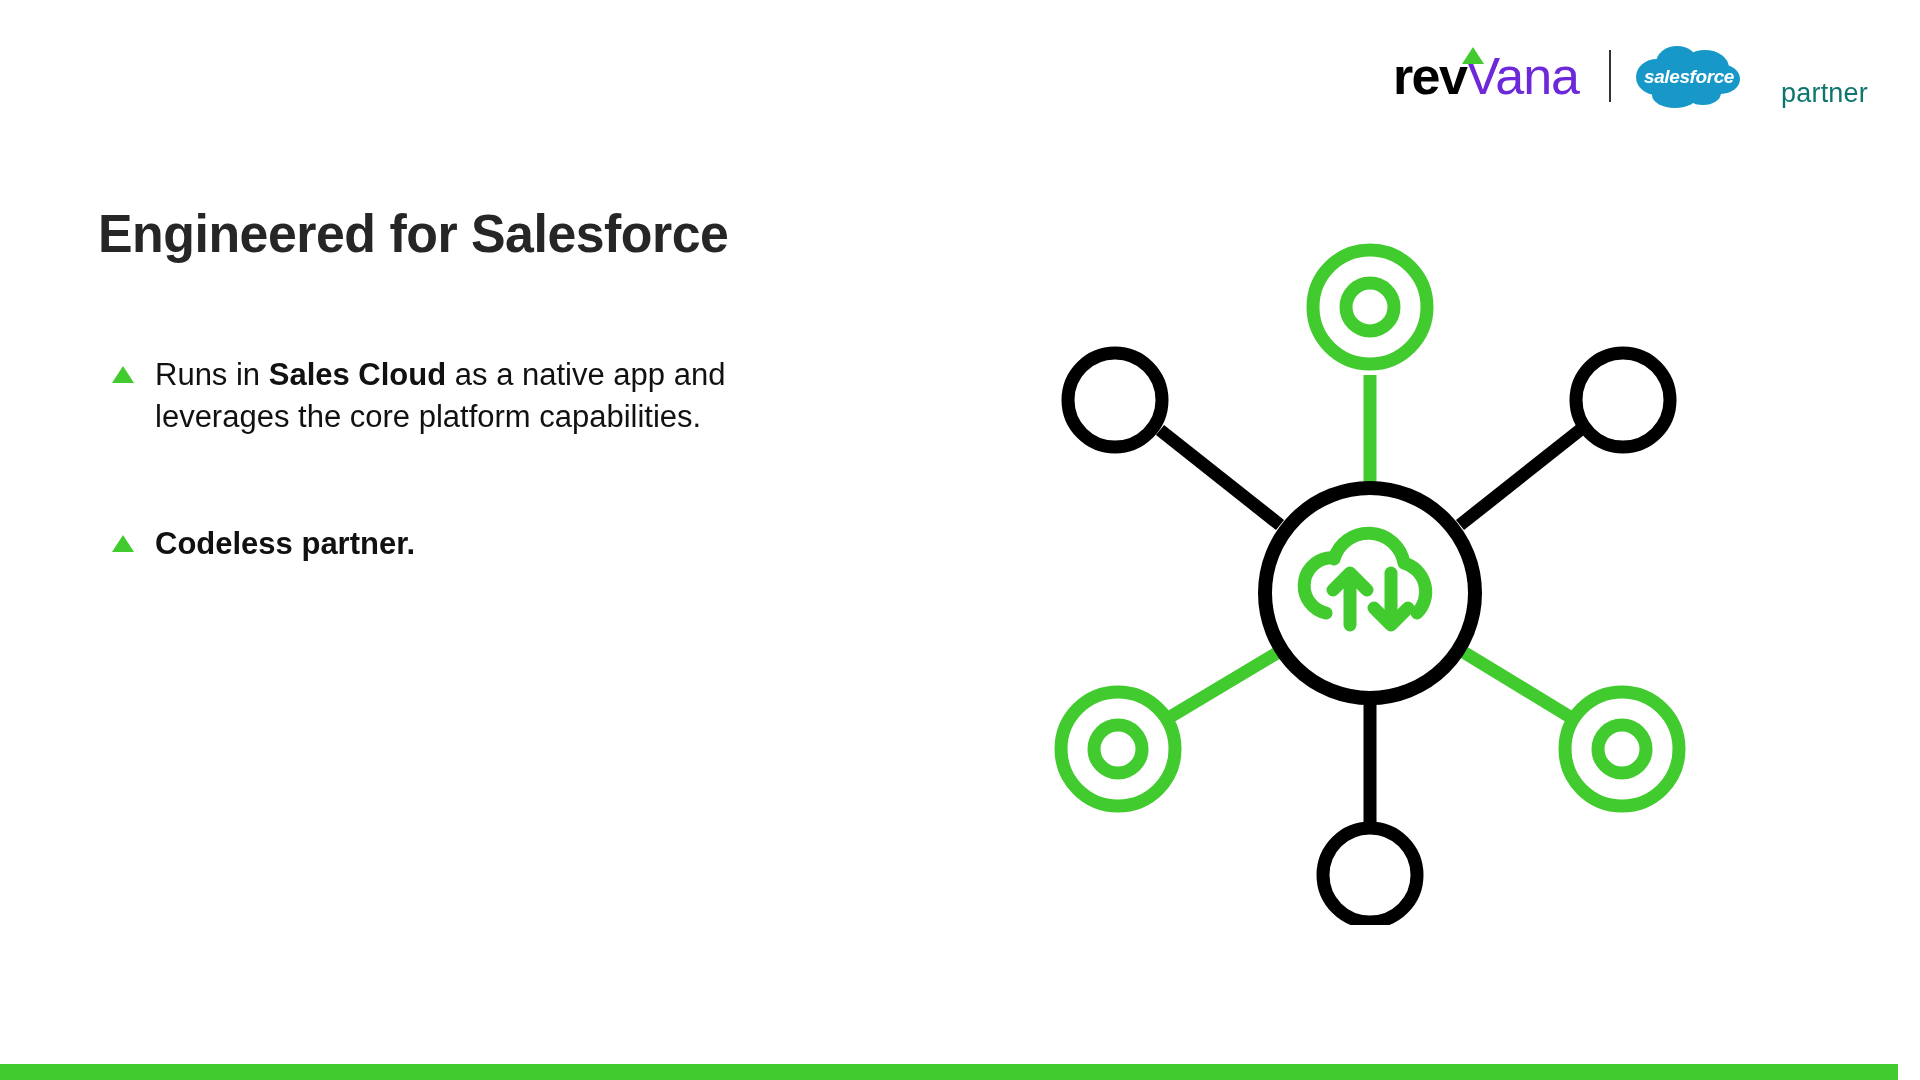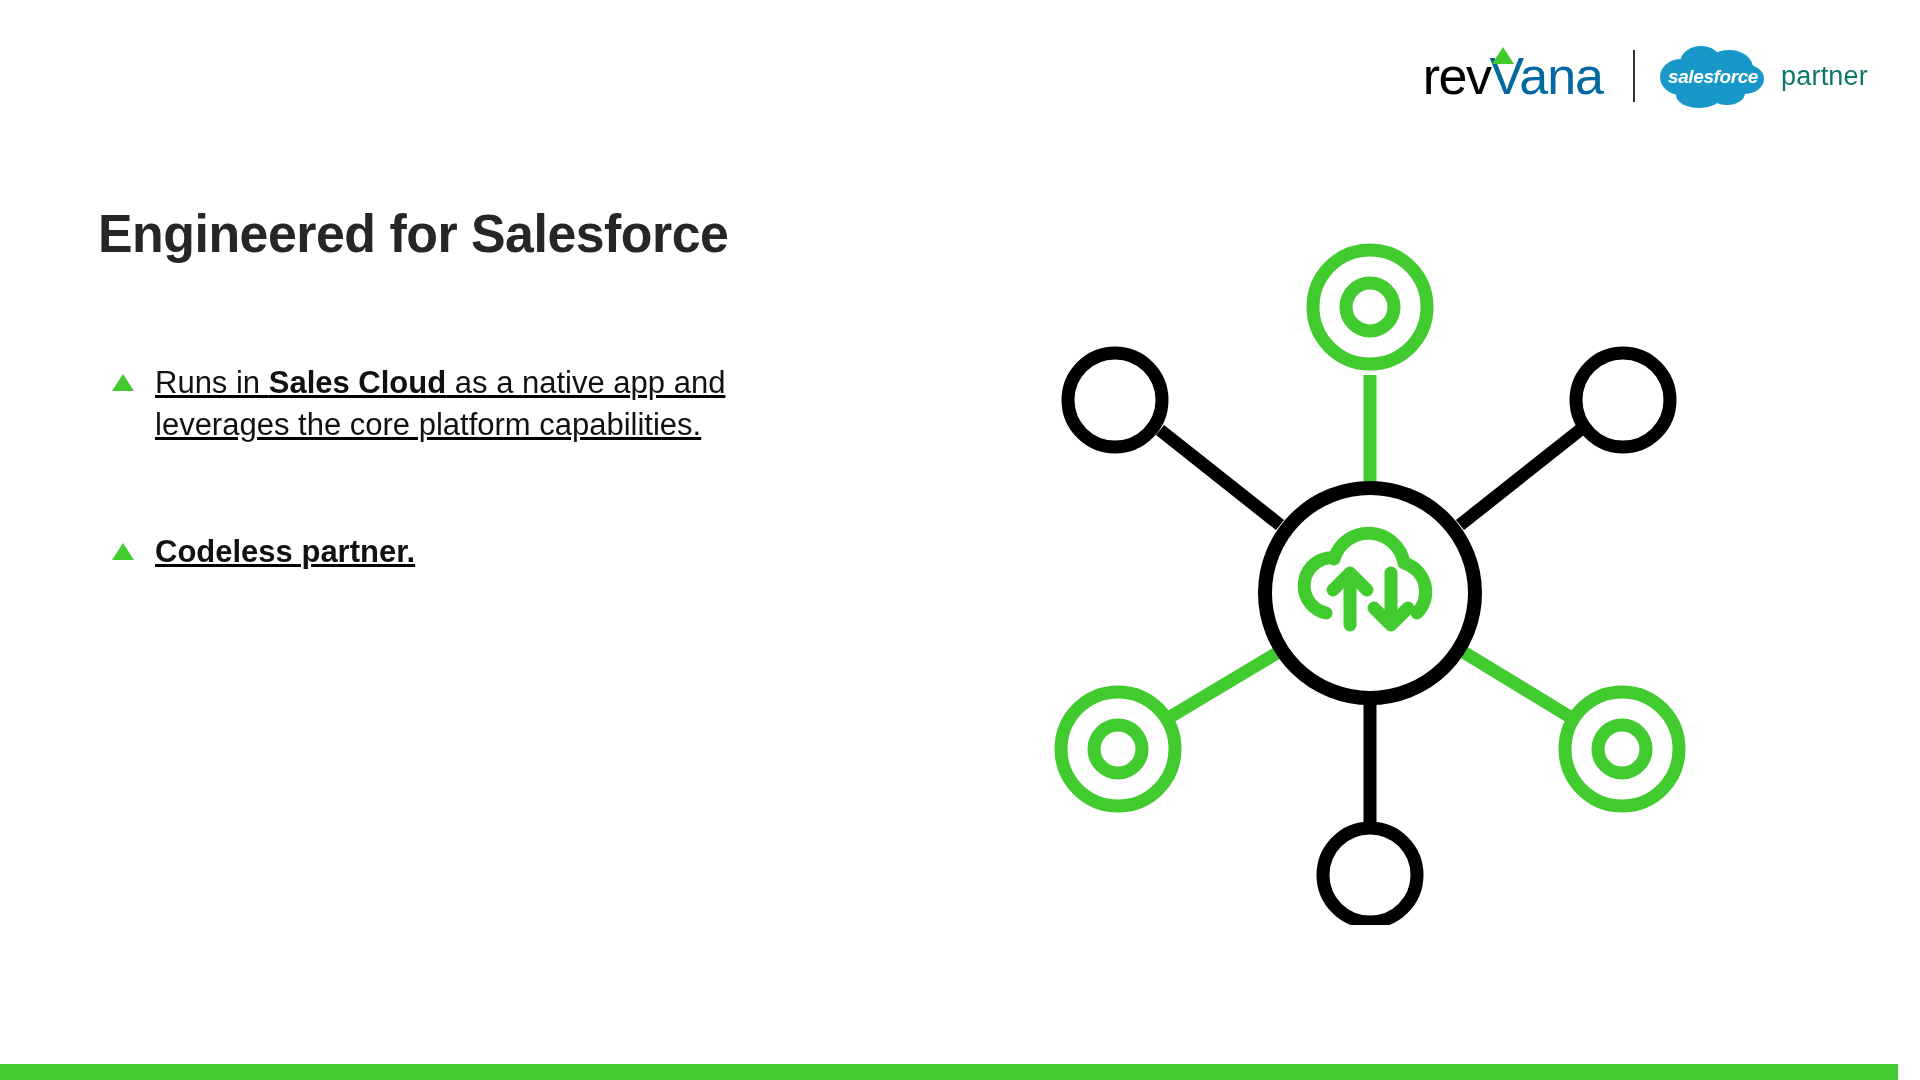--- a/index.html
+++ b/index.html
@@ -27,30 +27,30 @@
   }
   .revvana-logo {
     position: relative;
     display: flex;
     align-items: baseline;
     line-height: 1;
     padding-right: 4px;
   }
   .revvana-rev {
     font-family: "Liberation Sans", sans-serif;
-    font-weight: normal;
+    font-weight: bold;
     font-size: 52px;
     color: #000000;
     letter-spacing: -1.5px;
   }
   .revvana-vana {
     font-family: "Liberation Sans", sans-serif;
     font-weight: 300;
     font-size: 52px;
-    color: #0369a1;
+    color: #6d28d9;
     letter-spacing: -1px;
     margin-left: -1px;
   }
   .revvana-tri {
     position: absolute;
     left: 69px;
     top: -3px;
     width: 0;
     height: 0;
     border-left: 11px solid transparent;
@@ -58,21 +58,22 @@
     border-bottom: 17px solid #41cb2e;
   }
   .brand-divider {
     width: 2px;
     height: 52px;
     background: #333333;
     margin: 0 22px 0 26px;
   }
   .sf-lockup {
     display: flex;
-    align-items: center;
+    align-items: flex-end;
+    gap: 24px;
   }
   .sf-cloud-wrap {
     position: relative;
     width: 112px;
     height: 66px;
   }
   .sf-cloud-wrap svg { display: block; }
   .sf-cloud-text {
     position: absolute;
     left: 0;
@@ -110,23 +111,22 @@
     color: #262626;
     letter-spacing: -0.5px;
     line-height: 1.05;
     transform: scaleX(0.96);
     transform-origin: left center;
   }
 
   .bullets {
     position: absolute;
     left: 112px;
-    top: 362px;
+    top: 354px;
     width: 700px;
-    text-decoration: underline;
   }
   .bullet {
     display: flex;
     align-items: flex-start;
   }
   .bullet + .bullet { margin-top: 84px; }
   .bullet-marker {
     width: 0;
     height: 0;
     border-left: 11px solid transparent;

